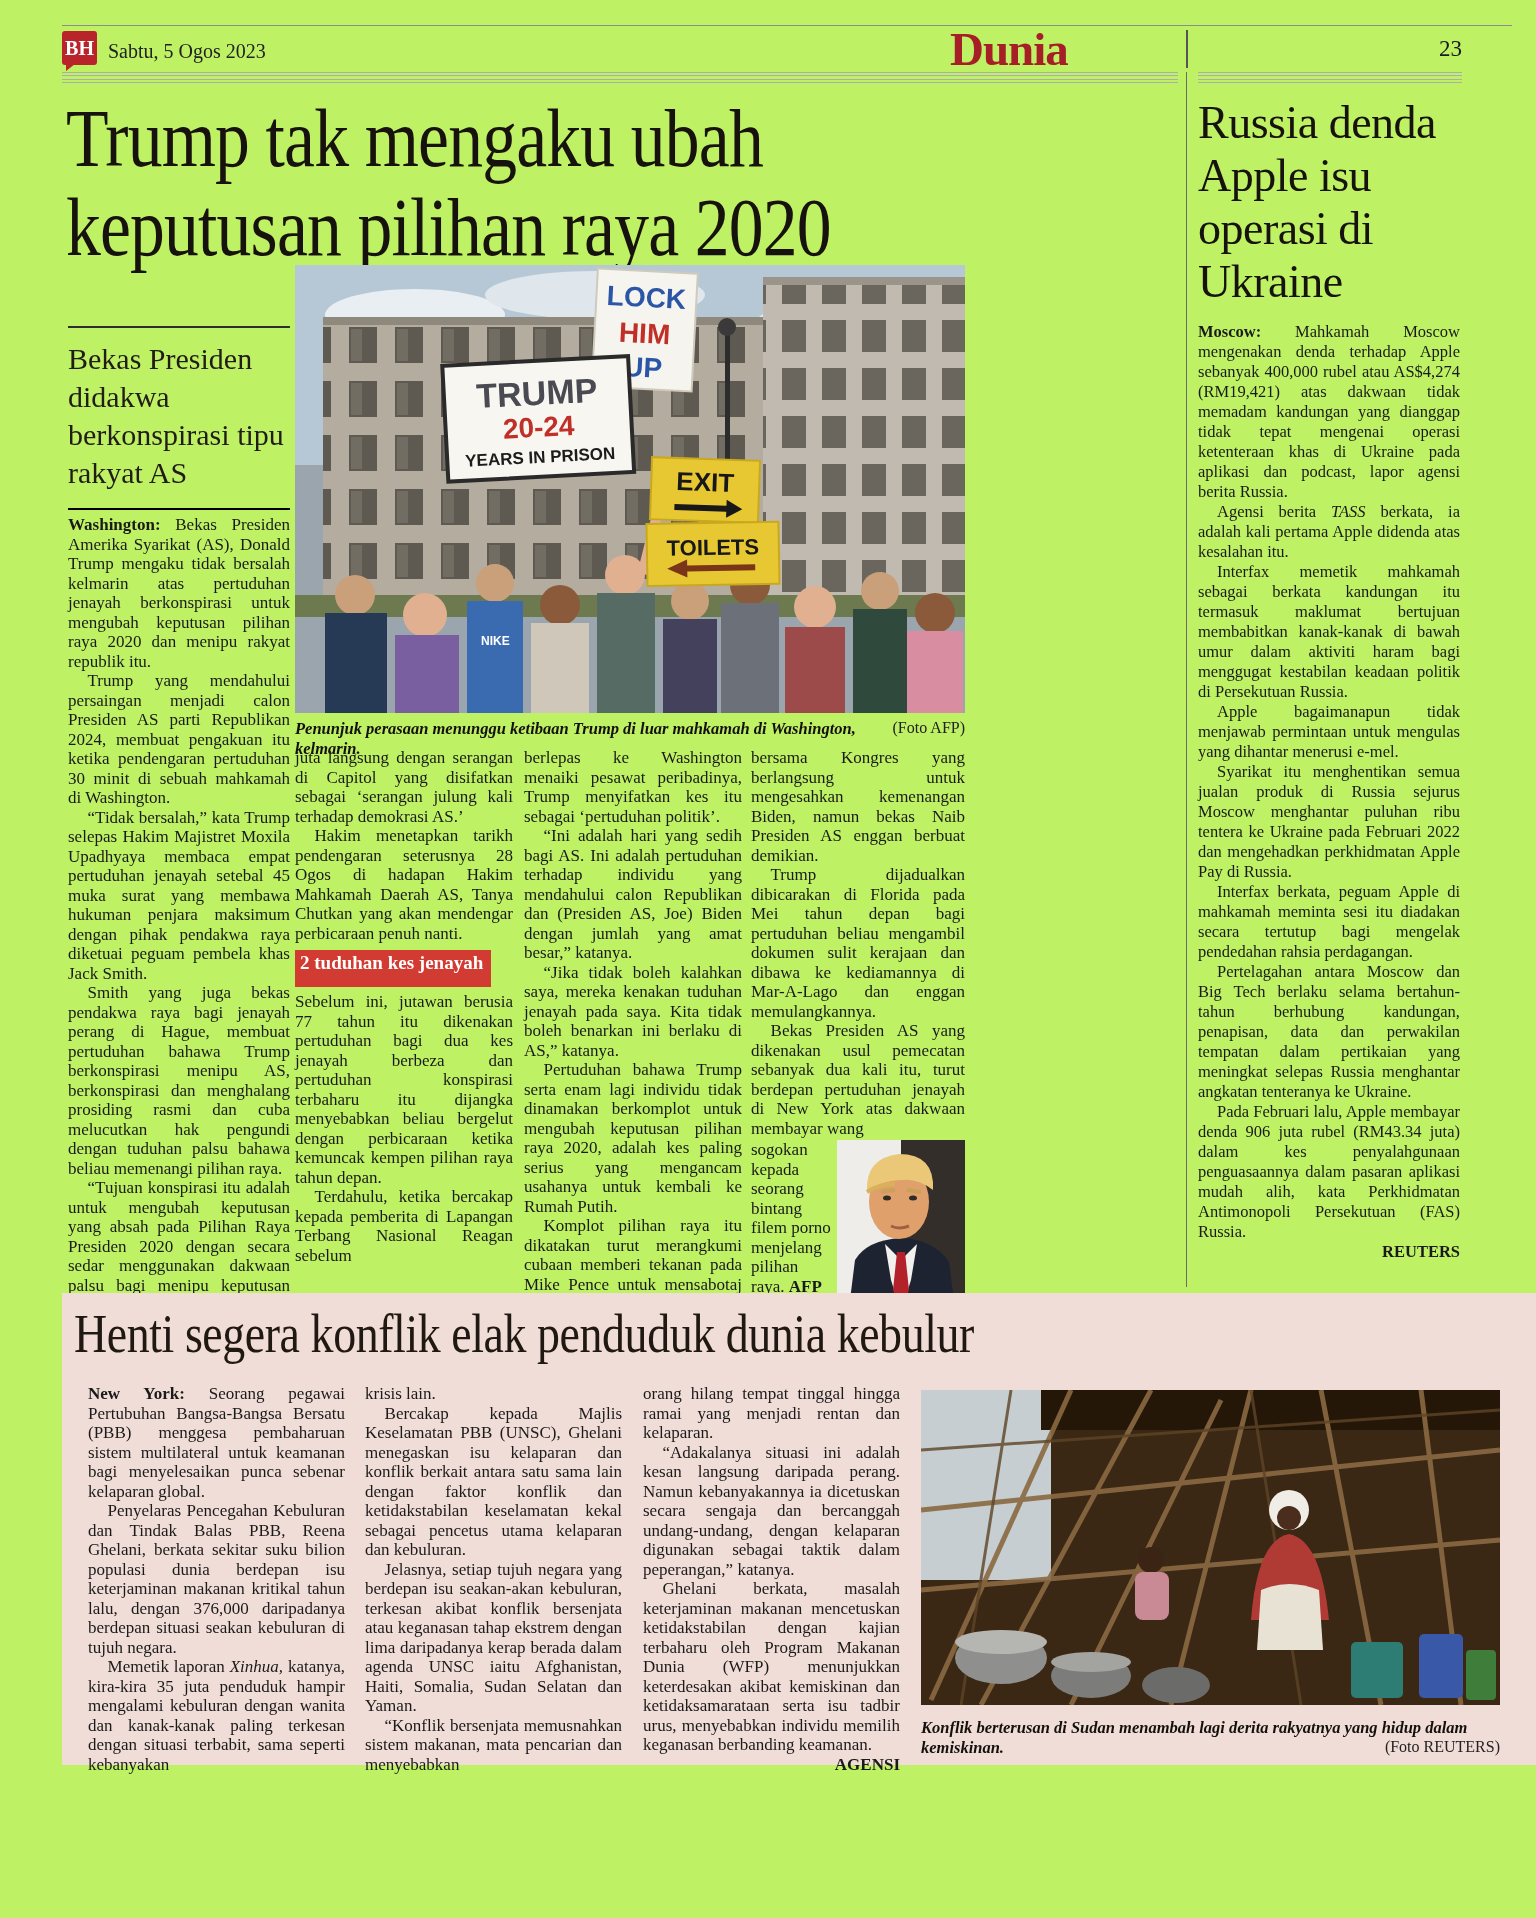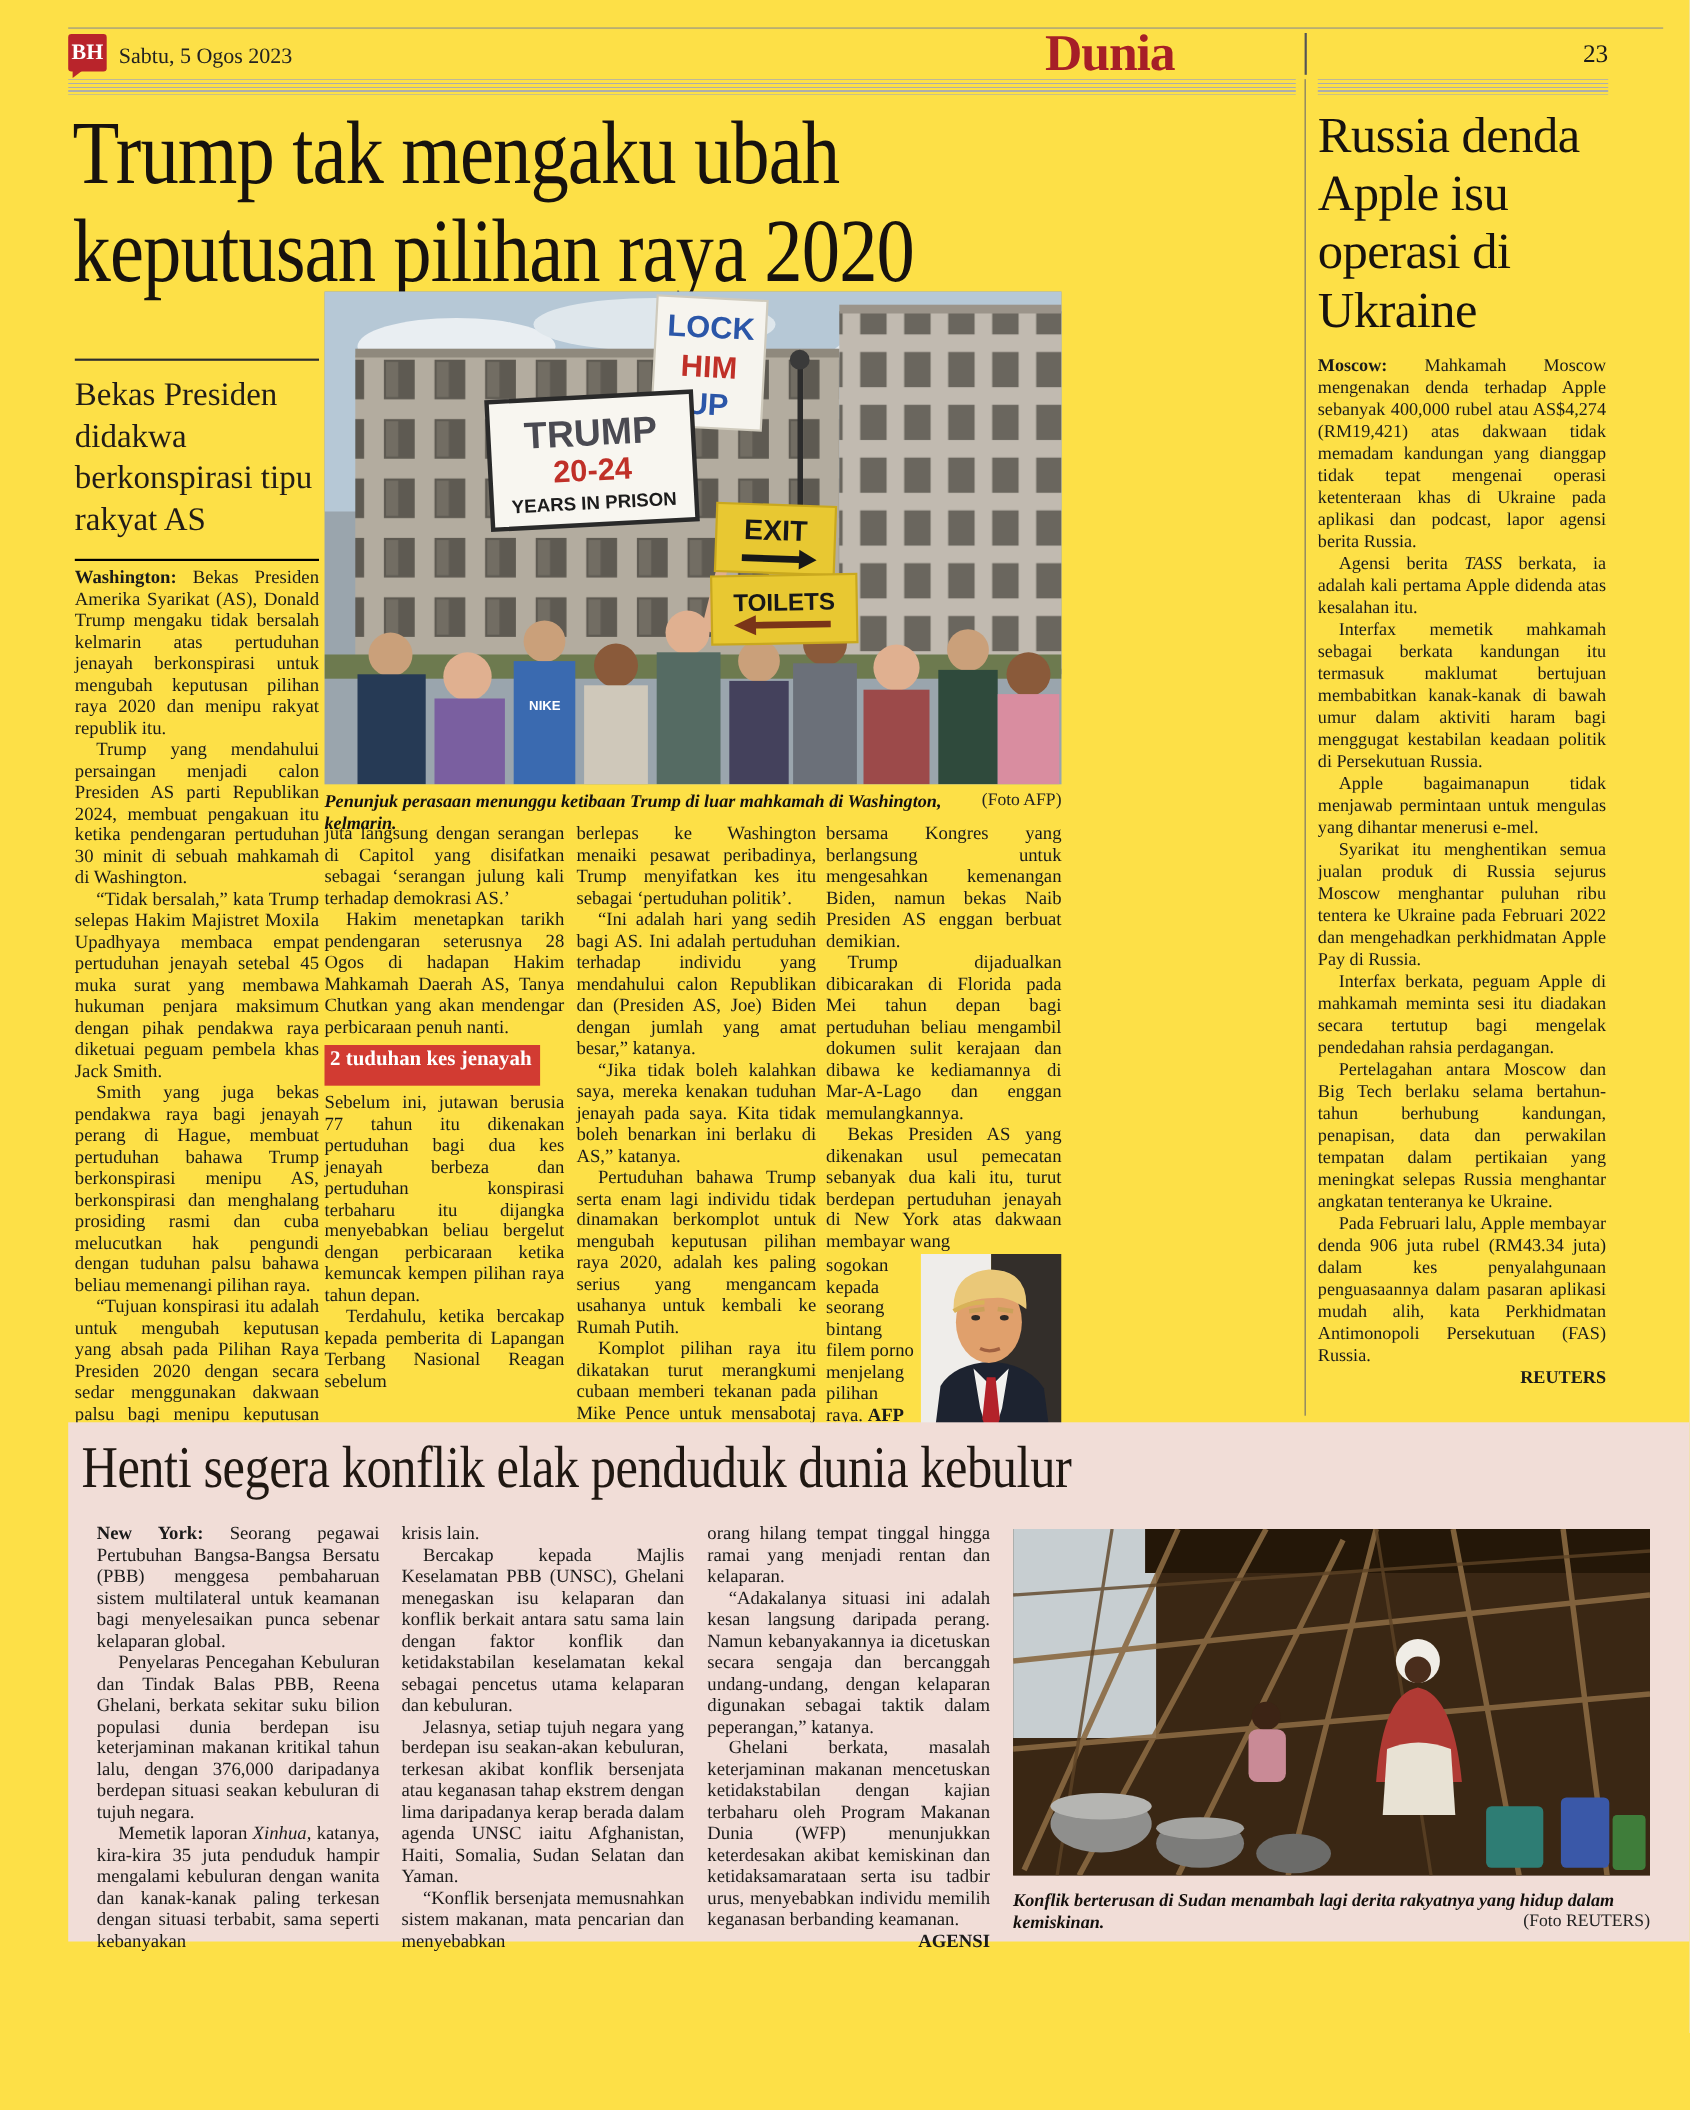--- a/index.html
+++ b/index.html
@@ -1,18 +1,18 @@
 <!DOCTYPE html>
 <html><head>
 <meta charset="utf-8">
 <style>
   html,body{margin:0;padding:0;background:#e9e7e2;}
   .page{
     position:relative;width:1536px;height:1918px;margin:0 auto;
-    background:#fde047;font-family:"Liberation Serif",serif;color:#1a1a1a;
+    background:#bef264;font-family:"Liberation Serif",serif;color:#1a1a1a;
     overflow:hidden;
   }
   
   .topline{position:absolute;left:62px;top:25px;width:1450px;height:1px;background:#8d8d8d;}
   .bh-logo{
     position:absolute;left:62px;top:31px;width:35px;height:34px;background:#b9242b;
     border-radius:3px;color:#fff;font-weight:700;font-size:20px;line-height:34px;
     text-align:center;font-family:"Liberation Serif",serif;
   }
   .bh-logo::after{

